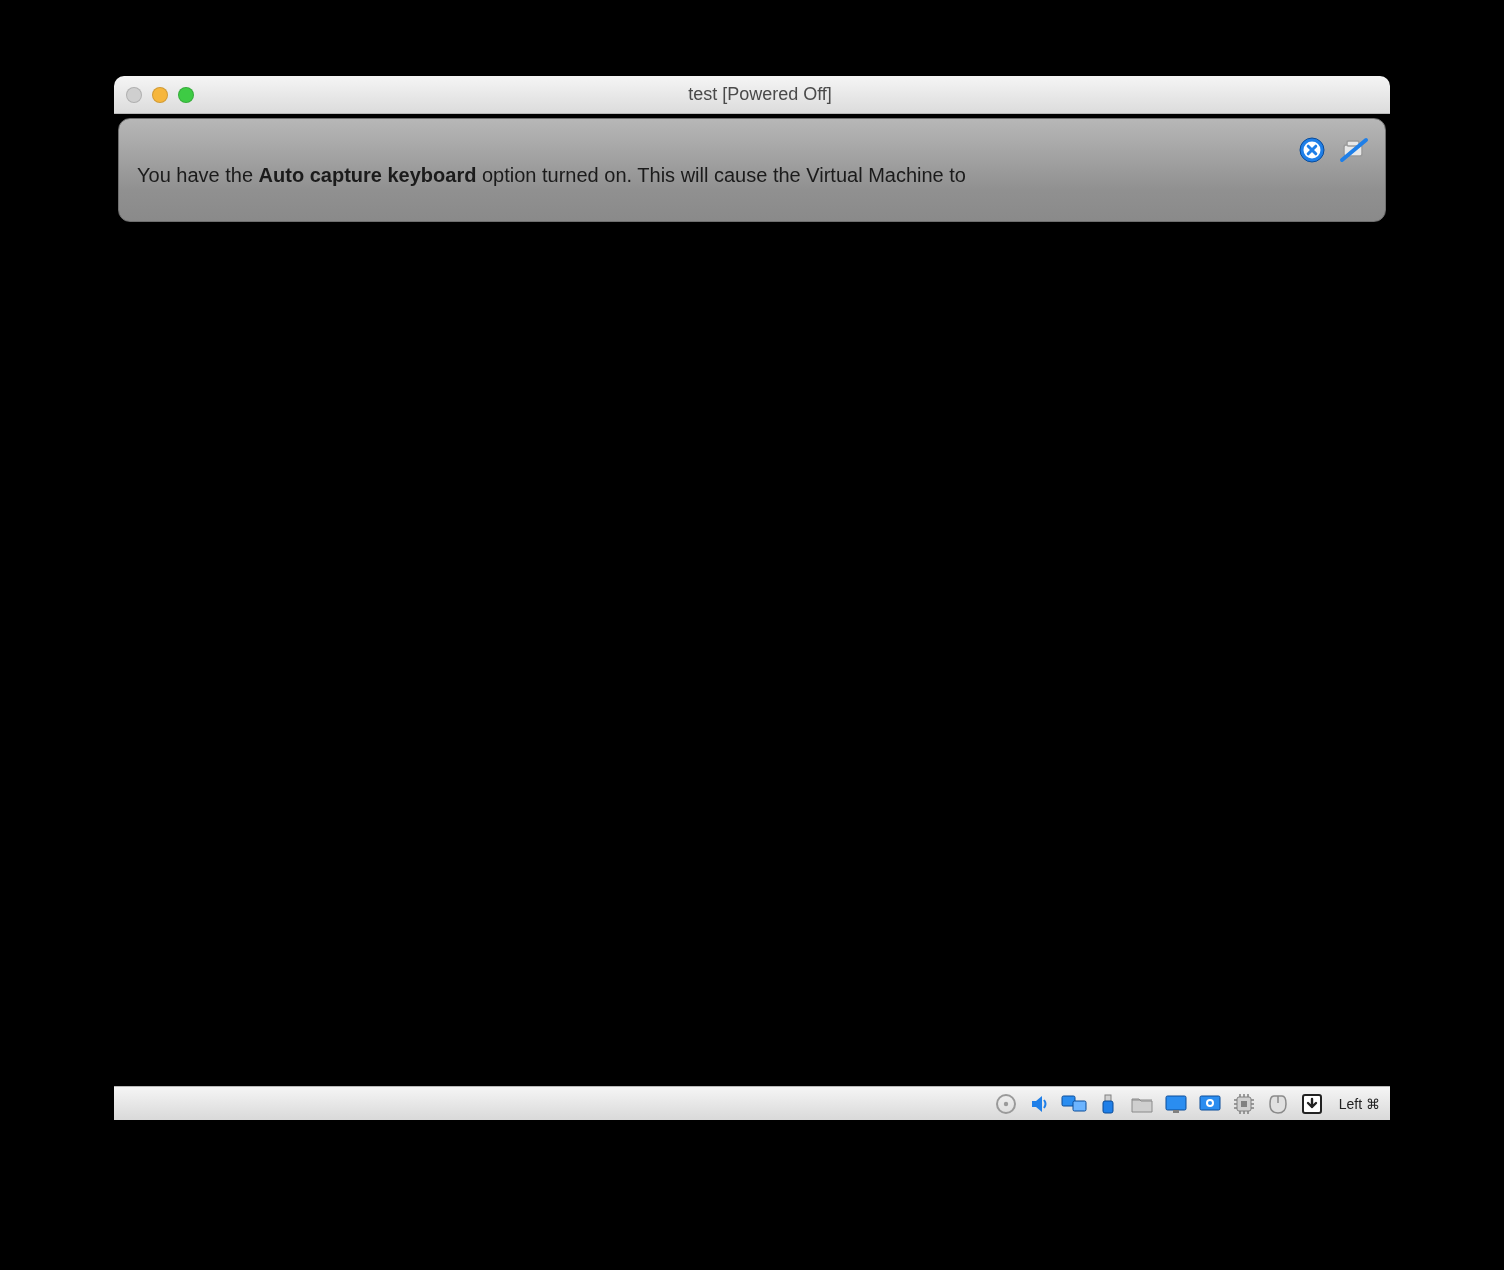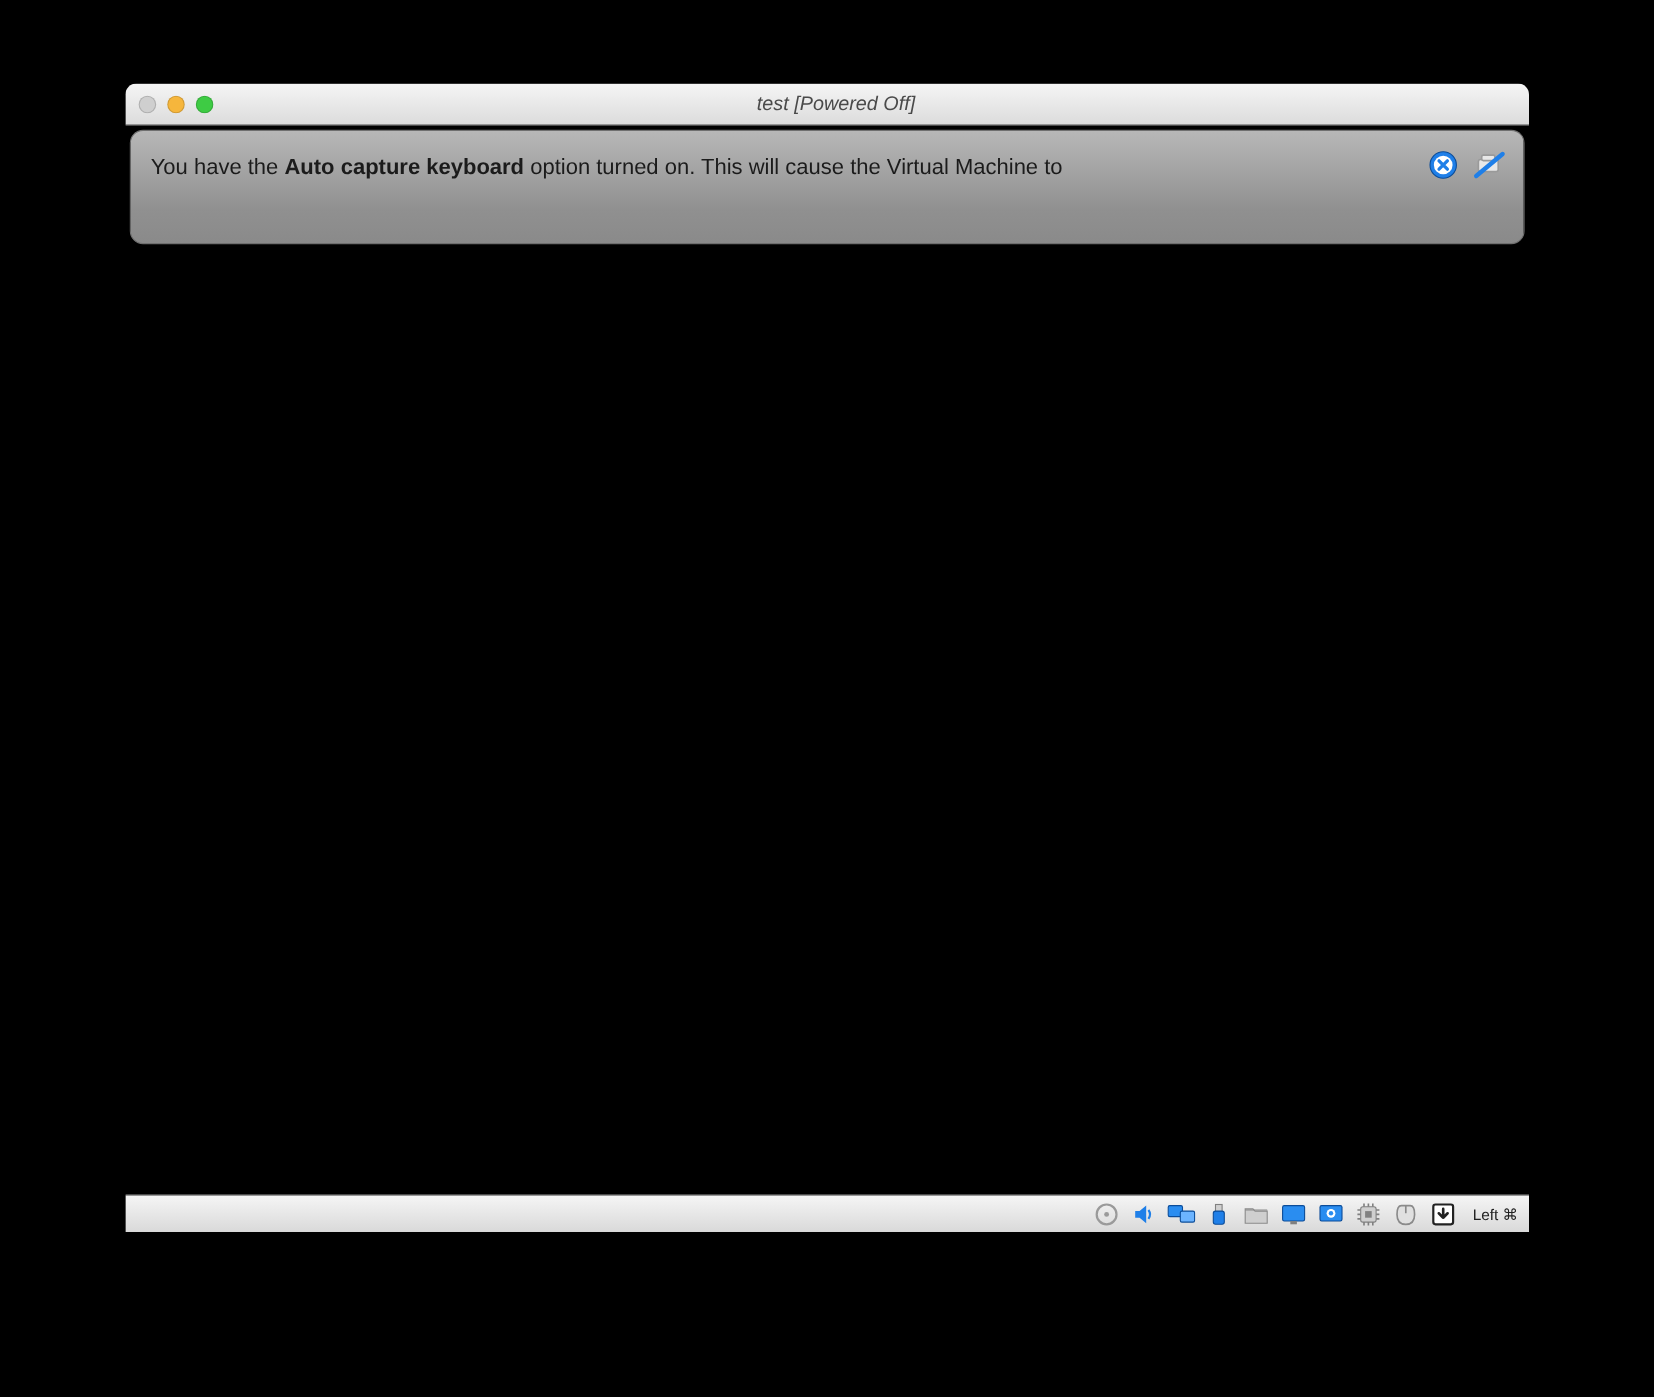--- a/index.html
+++ b/index.html
@@ -48,30 +48,29 @@
   .tl.close { background: #cfcfcf; }
   .tl.min   { background: #f6b63c; }
   .tl.max   { background: #3ecb44; }
   .title {
     position: absolute;
     left: 16px; right: 0;
     text-align: center;
     font-size: 18px;
     color: #4a4a4a;
     pointer-events: none;
-    font-style: italic;
   }
   .notification {
     margin: 4px 4px 0 4px;
     border-radius: 12px;
     background: linear-gradient(to bottom, #b7b7b7, #909090 70%, #8a8a8a);
     border: 1px solid #6f6f6f;
     height: 104px;
     display: flex;
-    align-items: flex-start;
+    align-items: center;
     padding: 22px 18px 12px 18px;
     flex: 0 0 auto;
     position: relative;
   }
   .notif-text {
     font-size: 20px;
     color: #1b1b1b;
     white-space: nowrap;
     overflow: hidden;
   }

